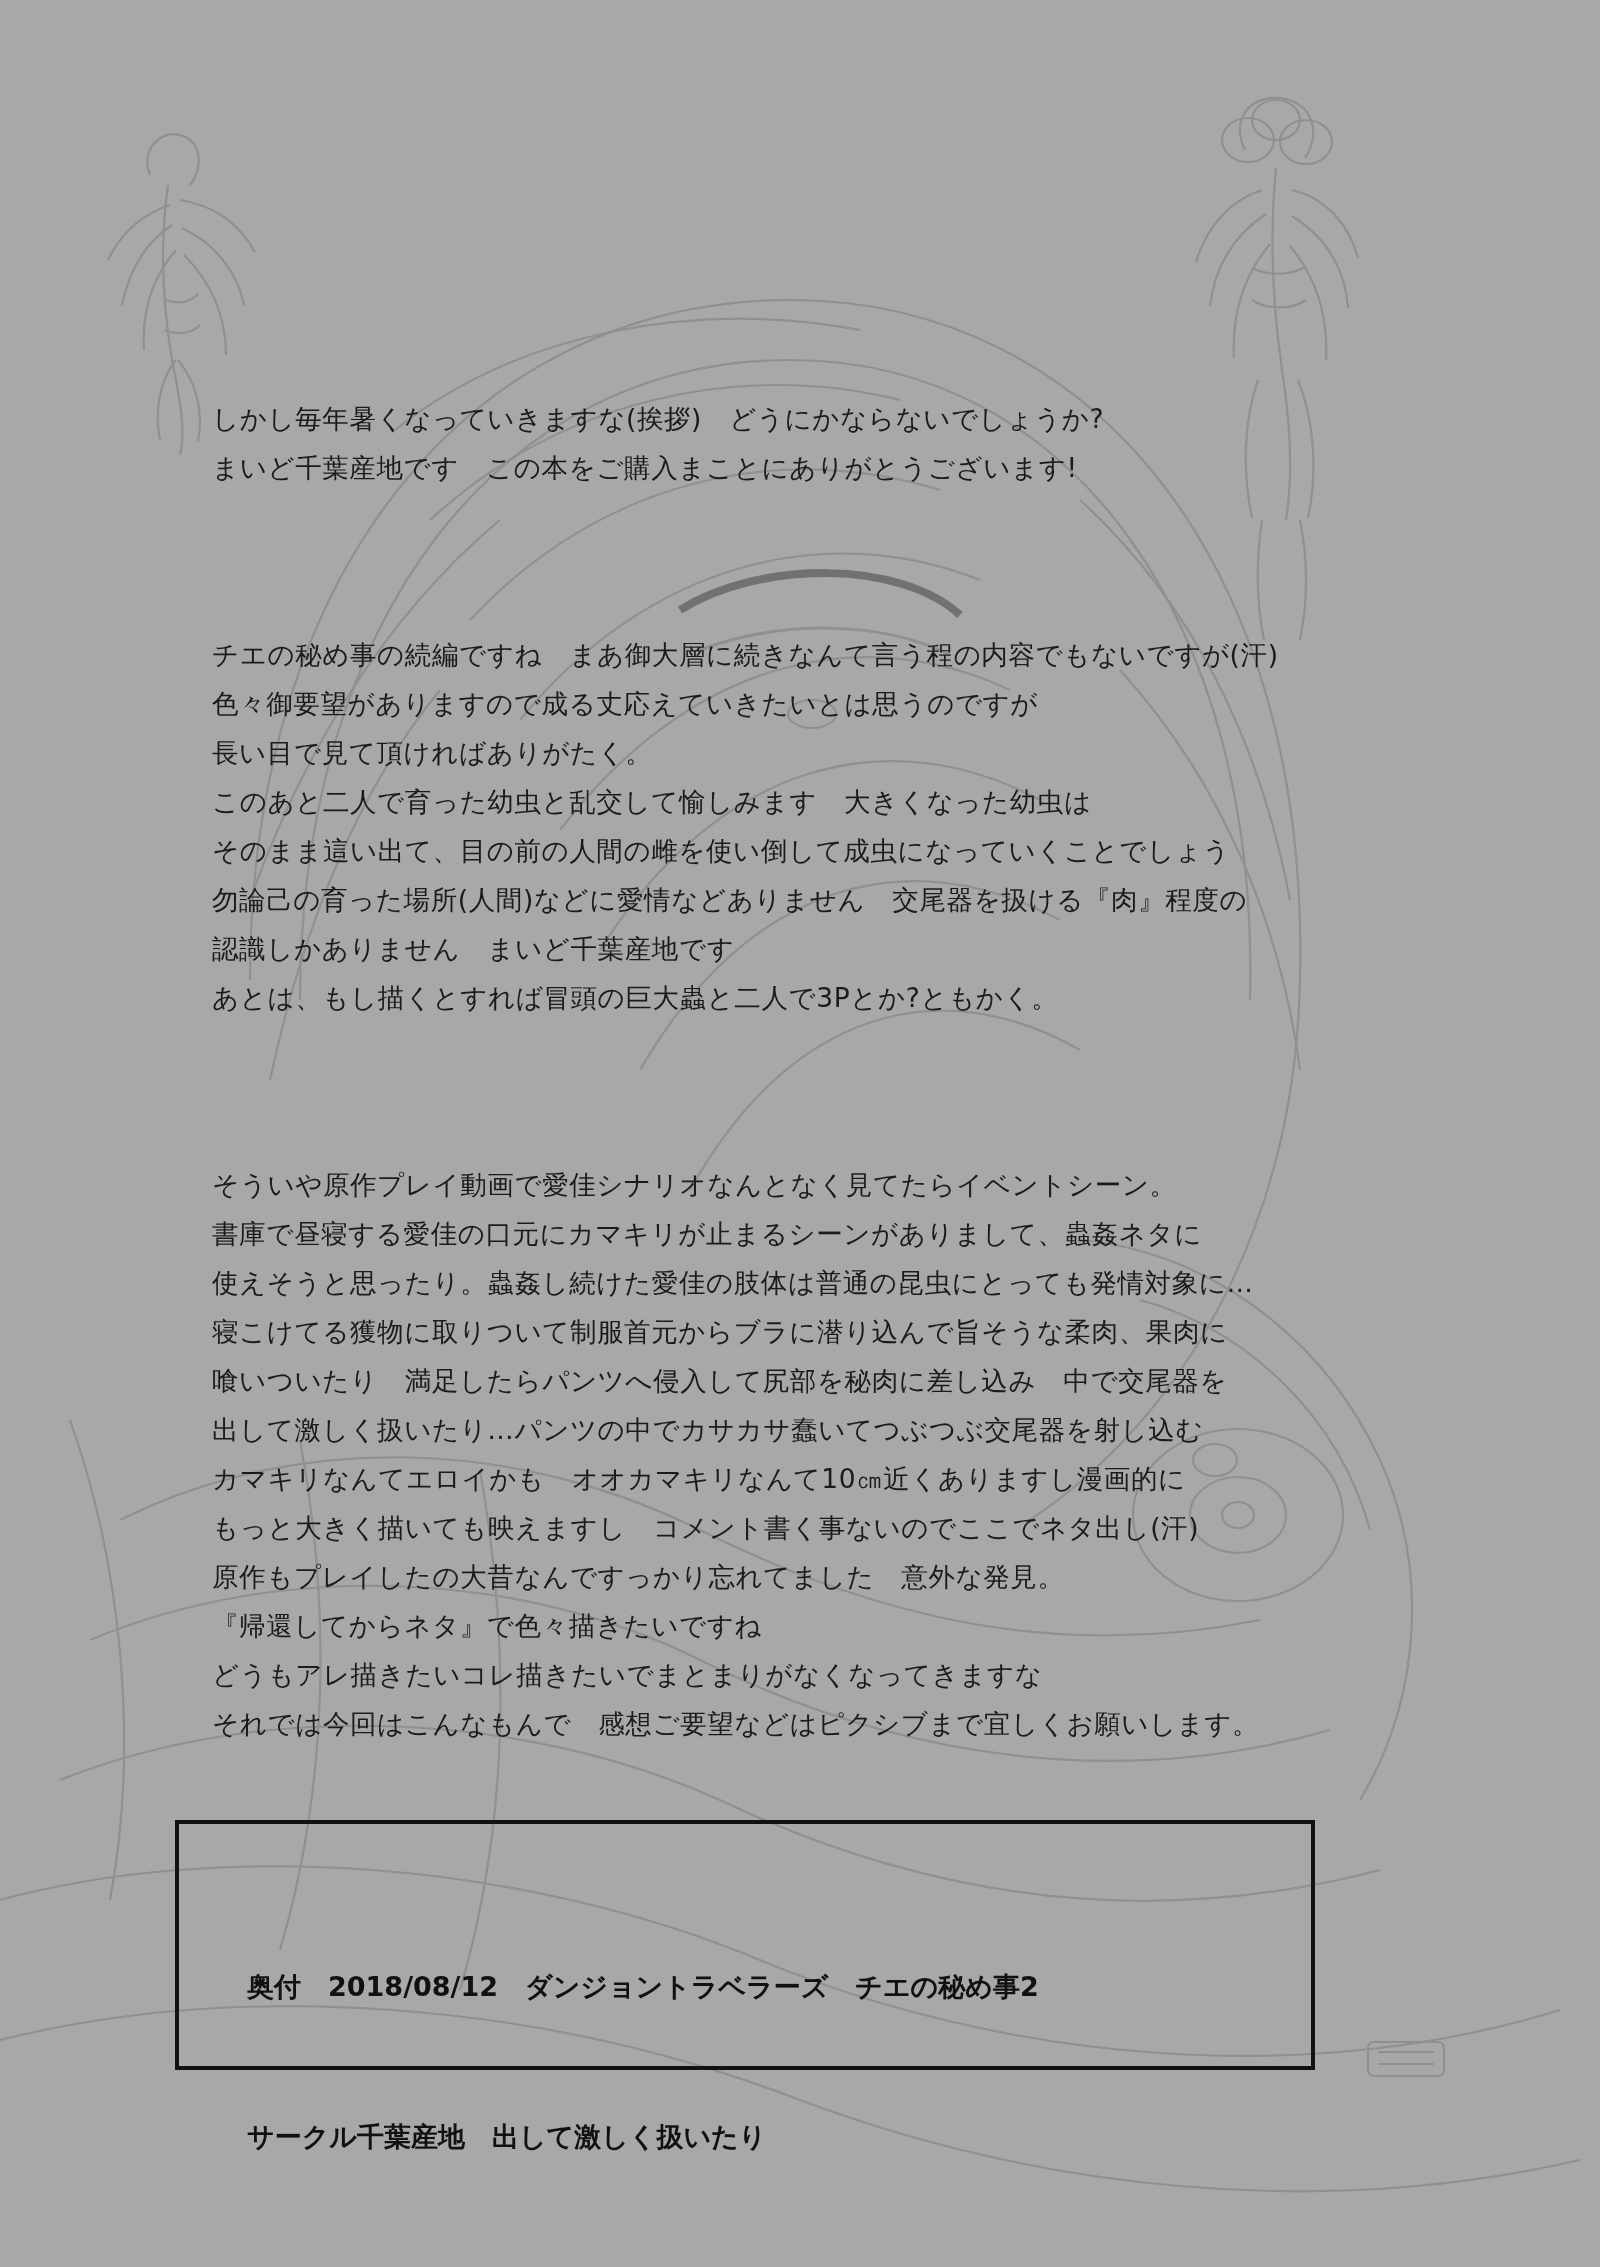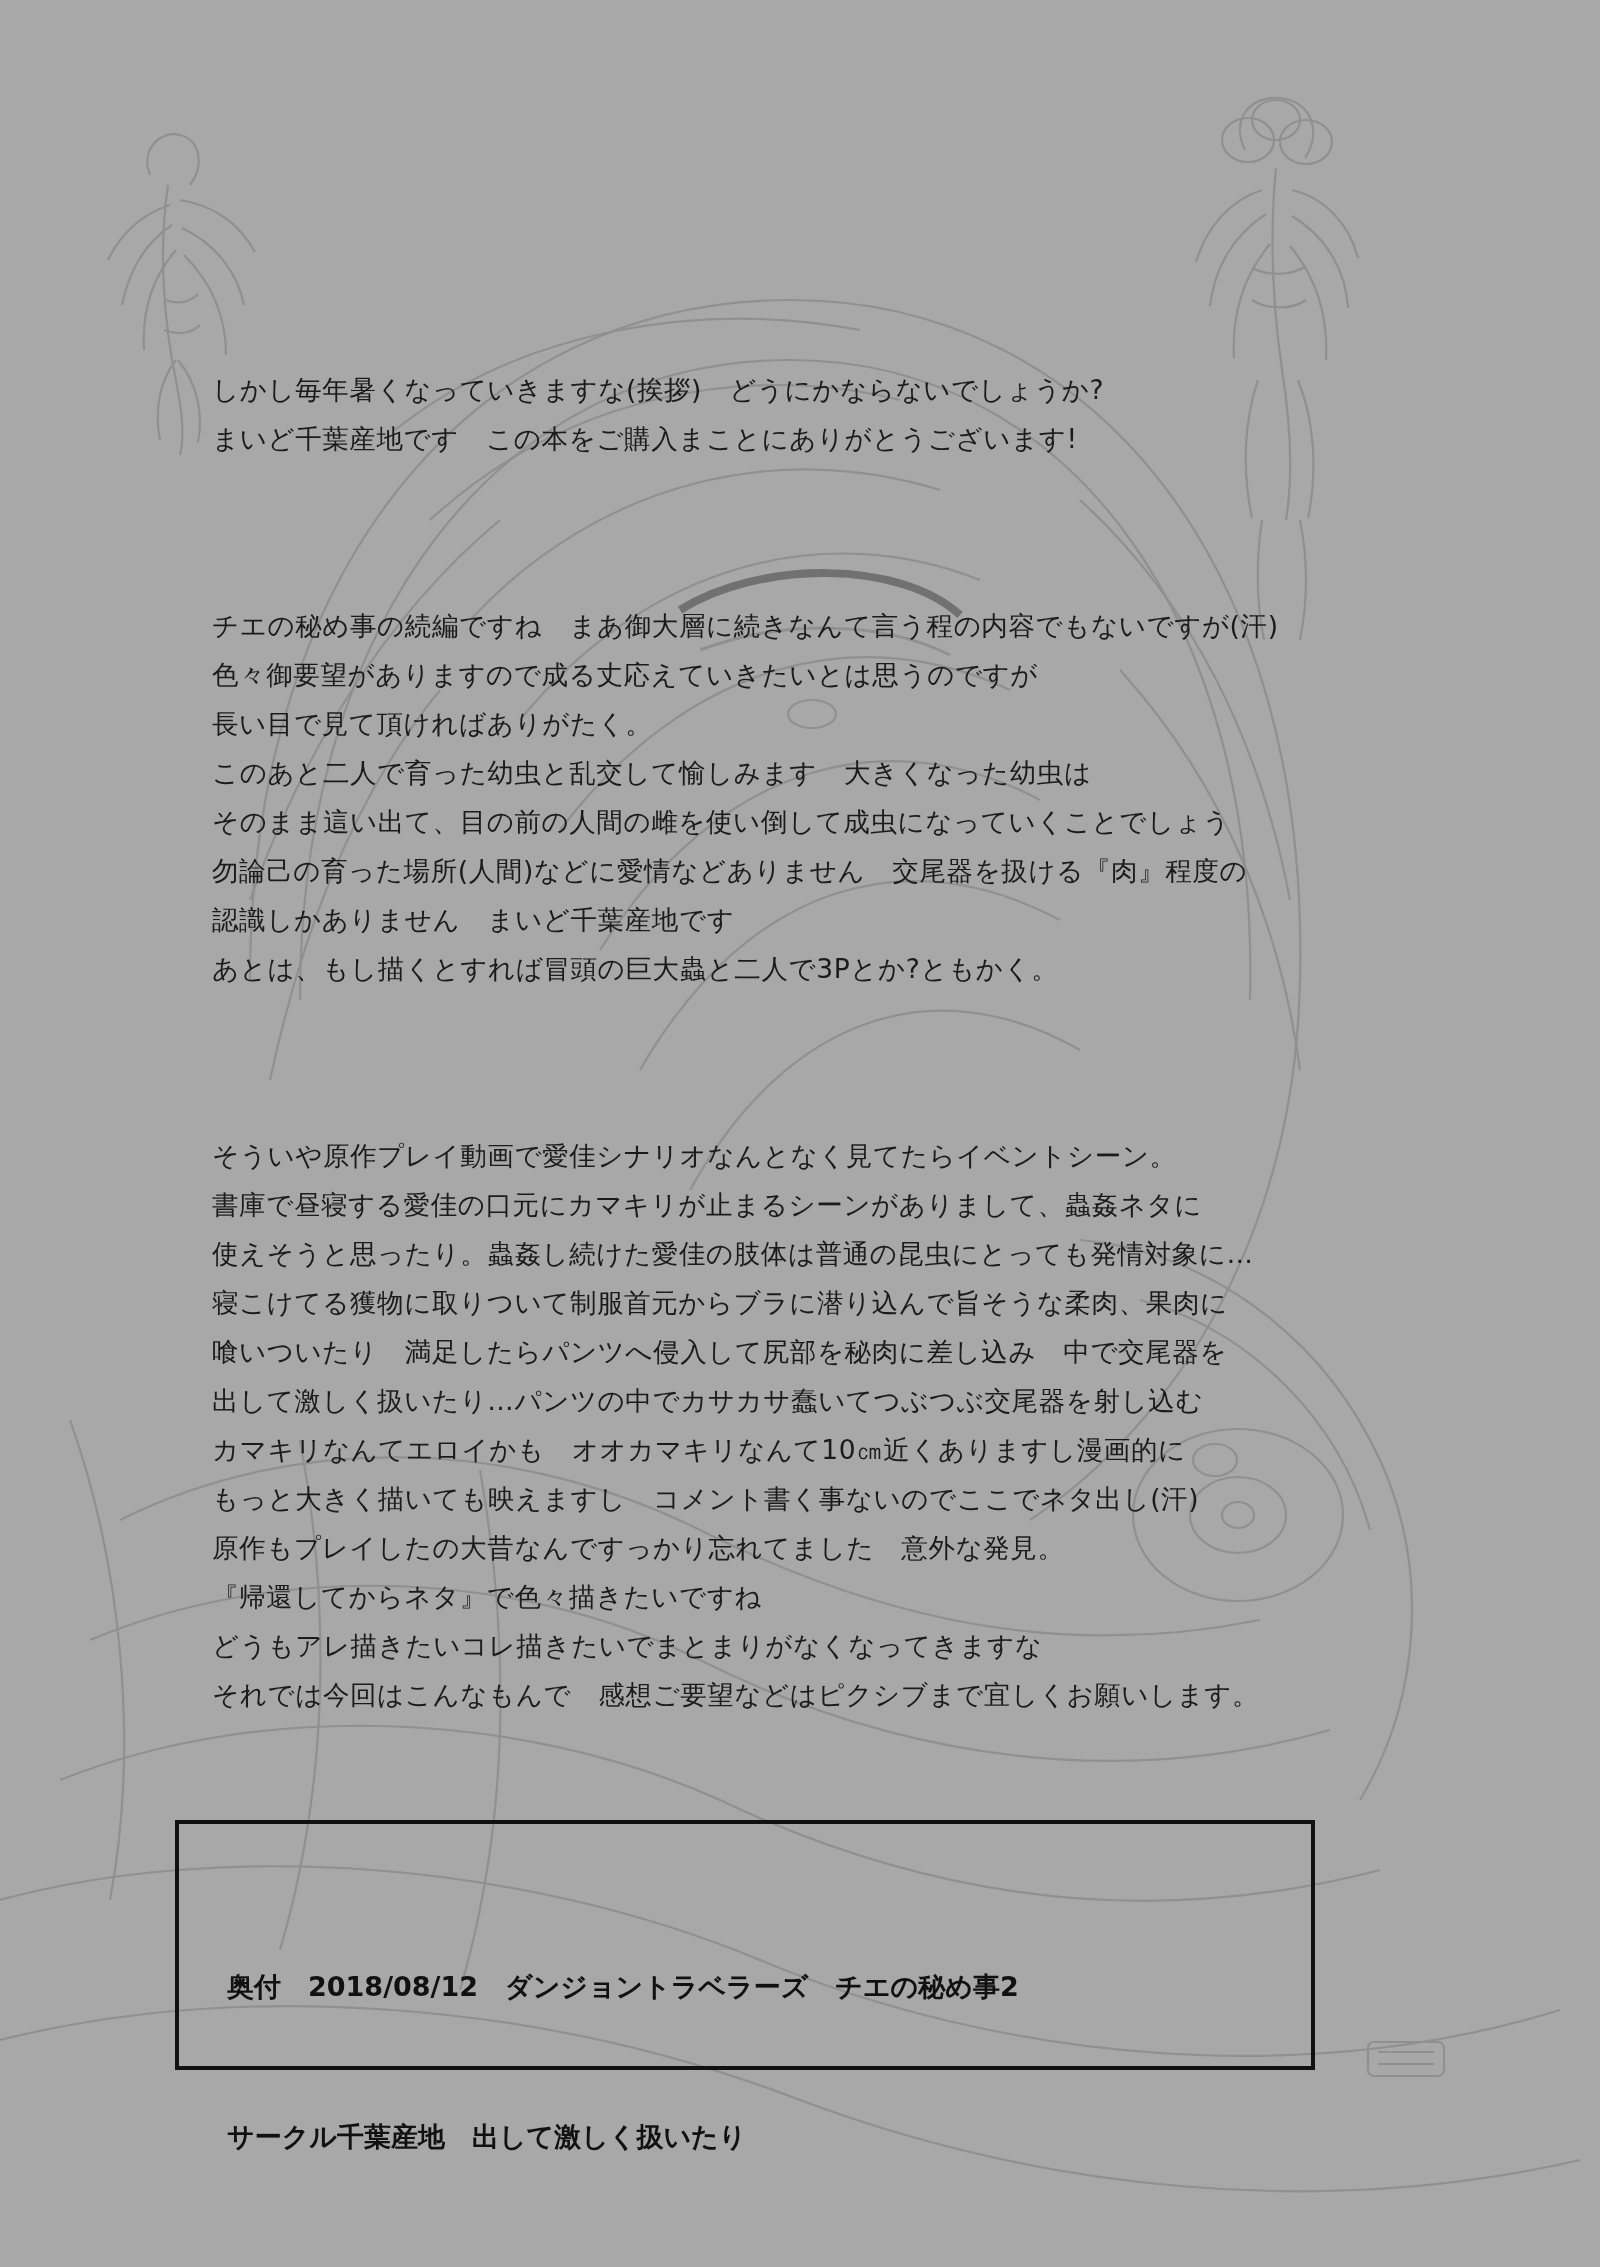--- a/index.html
+++ b/index.html
@@ -26,21 +26,21 @@
     position: absolute;
     top: 0; left: 0;
     width: 1600px;
     height: 2267px;
   }
 
   
   .afterword {
     position: absolute;
     left: 212px;
-    top: 267px;
+    top: 296px;
     width: 1280px;
     color: #1b1b1b;
     font-size: 26.5px;
     line-height: 49px;
     letter-spacing: 0.6px;
     white-space: pre-wrap;
     font-weight: 500;
   }
   .para { margin: 0 0 0 0; }
   .para + .para { margin-top: 40px; }
@@ -50,20 +50,21 @@
 
   
   .colophon {
     position: absolute;
     left: 175px;
     top: 1820px;
     width: 1140px;
     height: 250px;
     border: 4px solid #111111;
     box-sizing: border-box;
+    padding-left: 20px;
   }
   .colophon-inner {
     padding: 38px 0 0 48px;
     color: #111111;
     font-size: 27px;
     line-height: 50px;
     font-weight: 700;
     white-space: pre-wrap;
   }
   .colophon-line { display: block; }

